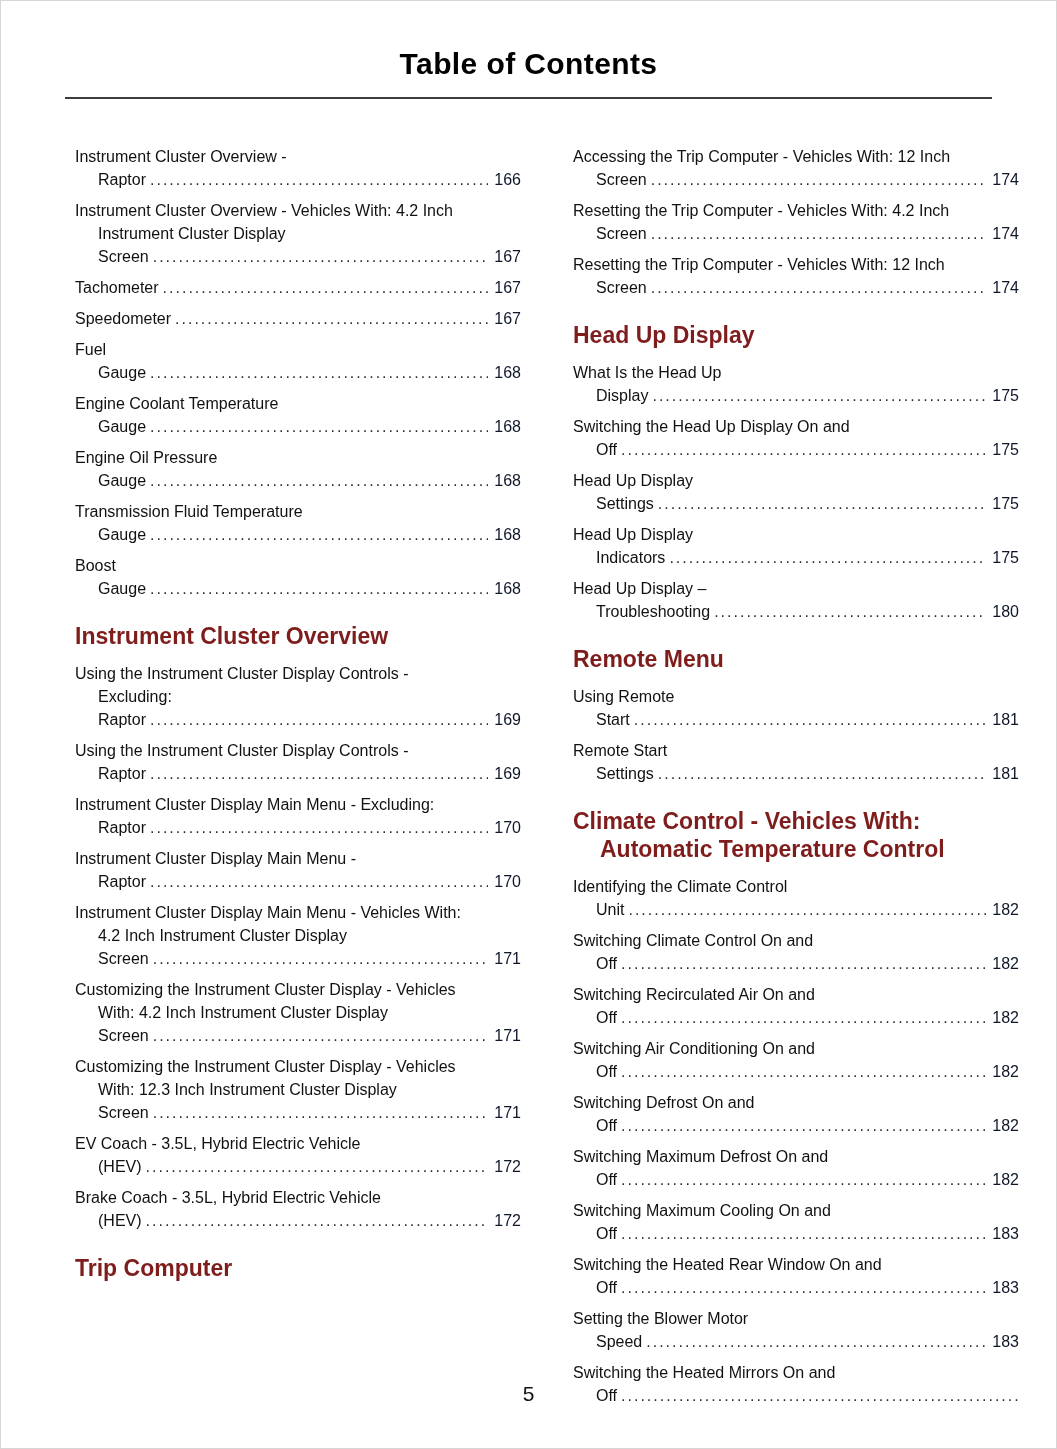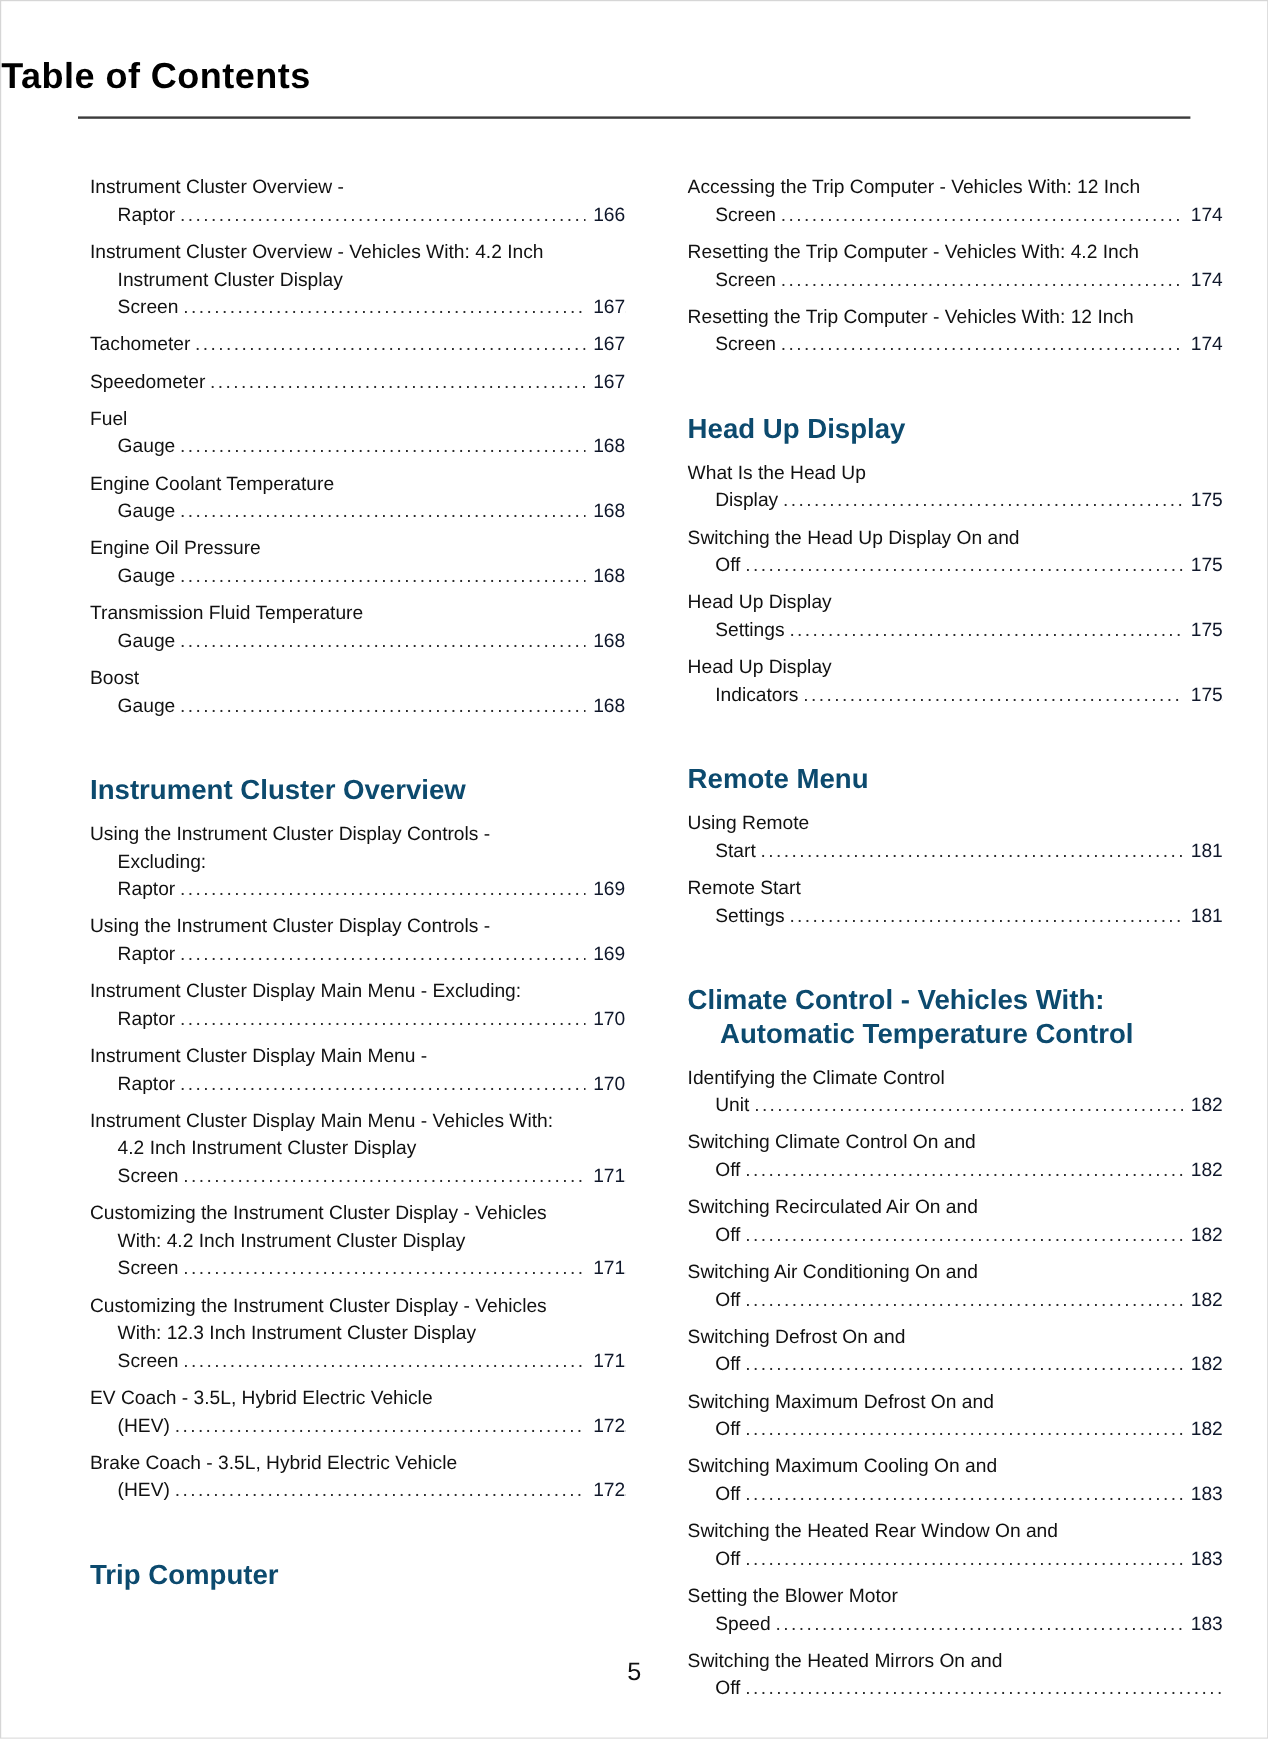--- a/index.html
+++ b/index.html
@@ -12,21 +12,21 @@
   .page {
     width: 1057px;
     height: 1449px;
     position: relative;
     background: #ffffff;
     border: 1px solid #d6d6d6;
     overflow: hidden;
   }
   .doc-title {
     margin-top: 46px;
-    text-align: left;
+    text-align: center;
     font-size: 30px;
     font-weight: bold;
     letter-spacing: 0.4px;
     color: #000000;
   }
   .title-rule {
     border: 0;
     border-top: 2px solid #3c3c3c;
     margin: 16px 64px 0 64px;
   }
@@ -35,23 +35,23 @@
     gap: 52px;
     margin: 46px 40px 0 74px;
   }
   .column {
     width: 446px;
     flex: 0 0 446px;
   }
   .section-heading {
     font-size: 23px;
     font-weight: bold;
-    color: #0c4a6e;
+    color: #7f1d1d;
     line-height: 1.22;
-    margin: 44px 0 12px 0;
+    margin: 22px 0 12px 0;
     padding-left: 27px;
     text-indent: -27px;
   }
   .toc-entry {
     position: relative;
     overflow: hidden;
     font-size: 16px;
     line-height: 23px;
     margin-bottom: 8px;
     padding-left: 23px;
@@ -117,20 +117,21 @@
       </div>
     <div class="column">
         <div class="toc-entry"><span class="toc-label">Accessing the Trip Computer - Vehicles With: 12 Inch Screen</span><span class="toc-page">174</span></div>
         <div class="toc-entry"><span class="toc-label">Resetting the Trip Computer - Vehicles With: 4.2 Inch Screen</span><span class="toc-page">174</span></div>
         <div class="toc-entry"><span class="toc-label">Resetting the Trip Computer - Vehicles With: 12 Inch Screen</span><span class="toc-page">174</span></div>
         <div class="section-heading">Head Up Display</div>
         <div class="toc-entry"><span class="toc-label">What Is the Head Up Display</span><span class="toc-page">175</span></div>
         <div class="toc-entry"><span class="toc-label">Switching the Head Up Display On and Off</span><span class="toc-page">175</span></div>
         <div class="toc-entry"><span class="toc-label">Head Up Display Settings</span><span class="toc-page">175</span></div>
         <div class="toc-entry"><span class="toc-label">Head Up Display Indicators</span><span class="toc-page">175</span></div>
+        <div class="toc-entry"><span class="toc-label">Head Up Display – Troubleshooting</span><span class="toc-page">180</span></div>
         <div class="section-heading">Remote Menu</div>
         <div class="toc-entry"><span class="toc-label">Using Remote Start</span><span class="toc-page">181</span></div>
         <div class="toc-entry"><span class="toc-label">Remote Start Settings</span><span class="toc-page">181</span></div>
         <div class="section-heading">Climate Control - Vehicles With: Automatic Temperature Control</div>
         <div class="toc-entry"><span class="toc-label">Identifying the Climate Control Unit</span><span class="toc-page">182</span></div>
         <div class="toc-entry"><span class="toc-label">Switching Climate Control On and Off</span><span class="toc-page">182</span></div>
         <div class="toc-entry"><span class="toc-label">Switching Recirculated Air On and Off</span><span class="toc-page">182</span></div>
         <div class="toc-entry"><span class="toc-label">Switching Air Conditioning On and Off</span><span class="toc-page">182</span></div>
         <div class="toc-entry"><span class="toc-label">Switching Defrost On and Off</span><span class="toc-page">182</span></div>
         <div class="toc-entry"><span class="toc-label">Switching Maximum Defrost On and Off</span><span class="toc-page">182</span></div>

